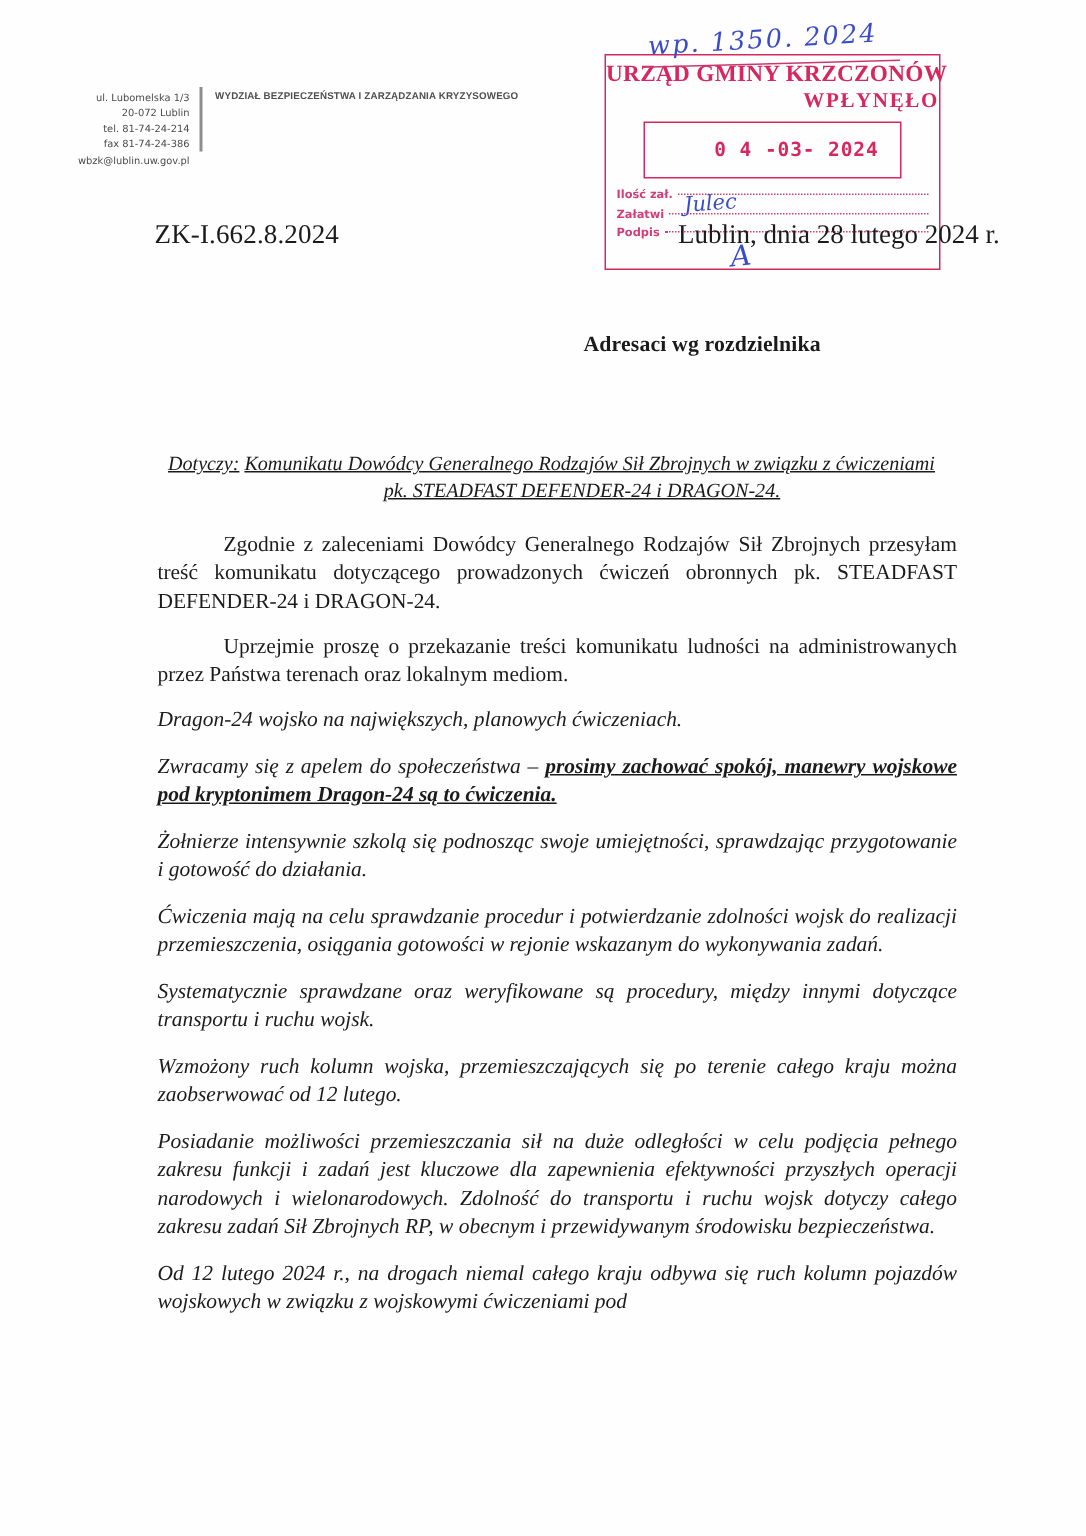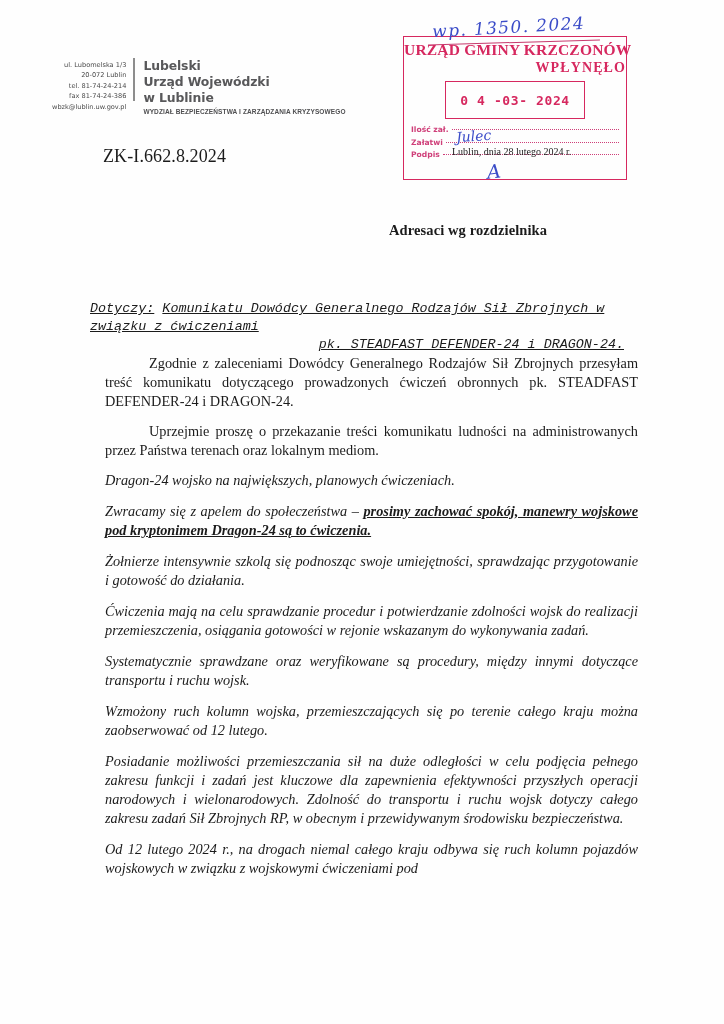--- a/index.html
+++ b/index.html
@@ -74,21 +74,21 @@
     left: 103px;
     top: 146px;
     font-size: 18px;
     letter-spacing: 0.1px;
     white-space: nowrap;
   }
   .date-line {
     position: absolute;
     left: 452px;
     top: 146px;
-    font-size: 10px;
+    font-size: 18px;
     white-space: nowrap;
     z-index: 6;
   }
 
   
   .stamp {
     position: absolute;
     left: 403px;
     top: 36px;
     width: 224px;
@@ -116,20 +116,21 @@
     margin-top: 1px;
   }
   .stamp-datebox {
     margin: 5px auto 0 auto;
     width: 138px;
     height: 36px;
     border: 1.5px solid #d6285f;
     display: flex;
     align-items: center;
     justify-content: center;
+    padding-left: 32px;
   }
   .stamp-date {
     font-family: "DejaVu Sans Mono", monospace;
     font-size: 13px;
     font-weight: bold;
     letter-spacing: 0.6px;
   }
   .stamp-fields {
     margin-top: 6px;
     padding-left: 7px;
@@ -200,37 +201,36 @@
     top: 222px;
     font-size: 14.5px;
     font-weight: bold;
     letter-spacing: 0.1px;
     white-space: nowrap;
   }
 
   
   .subject {
     position: absolute;
-    left: 90px;
+    left: 112px;
     top: 300px;
     width: 534px;
     font-size: 13.4px;
     font-style: italic;
     line-height: 1.35;
-    font-family: Liberation Mono, monospace;
   }
   .subject .lbl {
     text-decoration: underline;
   }
   .subject .val {
     text-decoration: underline;
   }
   .subject .l2 {
     display: block;
-    text-align: right;
+    text-align: center;
     padding-left: 18px;
   }
 
   
   .body {
     position: absolute;
     left: 105px;
     top: 354px;
     width: 533px;
   }
@@ -256,25 +256,20 @@
   <div class="letterhead">
     <div class="lh-address">
       <div>ul. Lubomelska 1/3</div>
       <div>20-072 Lublin</div>
       <div>tel. 81-74-24-214</div>
       <div>fax 81-74-24-386</div>
       <div>wbzk@lublin.uw.gov.pl</div>
     </div>
     <div class="lh-rule"></div>
     <div>
-      <div class="lh-name">
-        <div class="ln">Lubelski</div>
-        <div class="ln">Urząd Wojewódzki</div>
-        <div class="ln">w Lublinie</div>
-      </div>
       <div class="lh-dept">WYDZIAŁ BEZPIECZEŃSTWA I ZARZĄDZANIA KRYZYSOWEGO</div>
     </div>
   </div>
 
   <div class="ref-no">ZK-I.662.8.2024</div>
 
   <div class="stamp">
     <div class="stamp-title">URZĄD GMINY KRZCZONÓW</div>
     <div class="stamp-sub">WPŁYNĘŁO</div>
     <div class="stamp-datebox">

